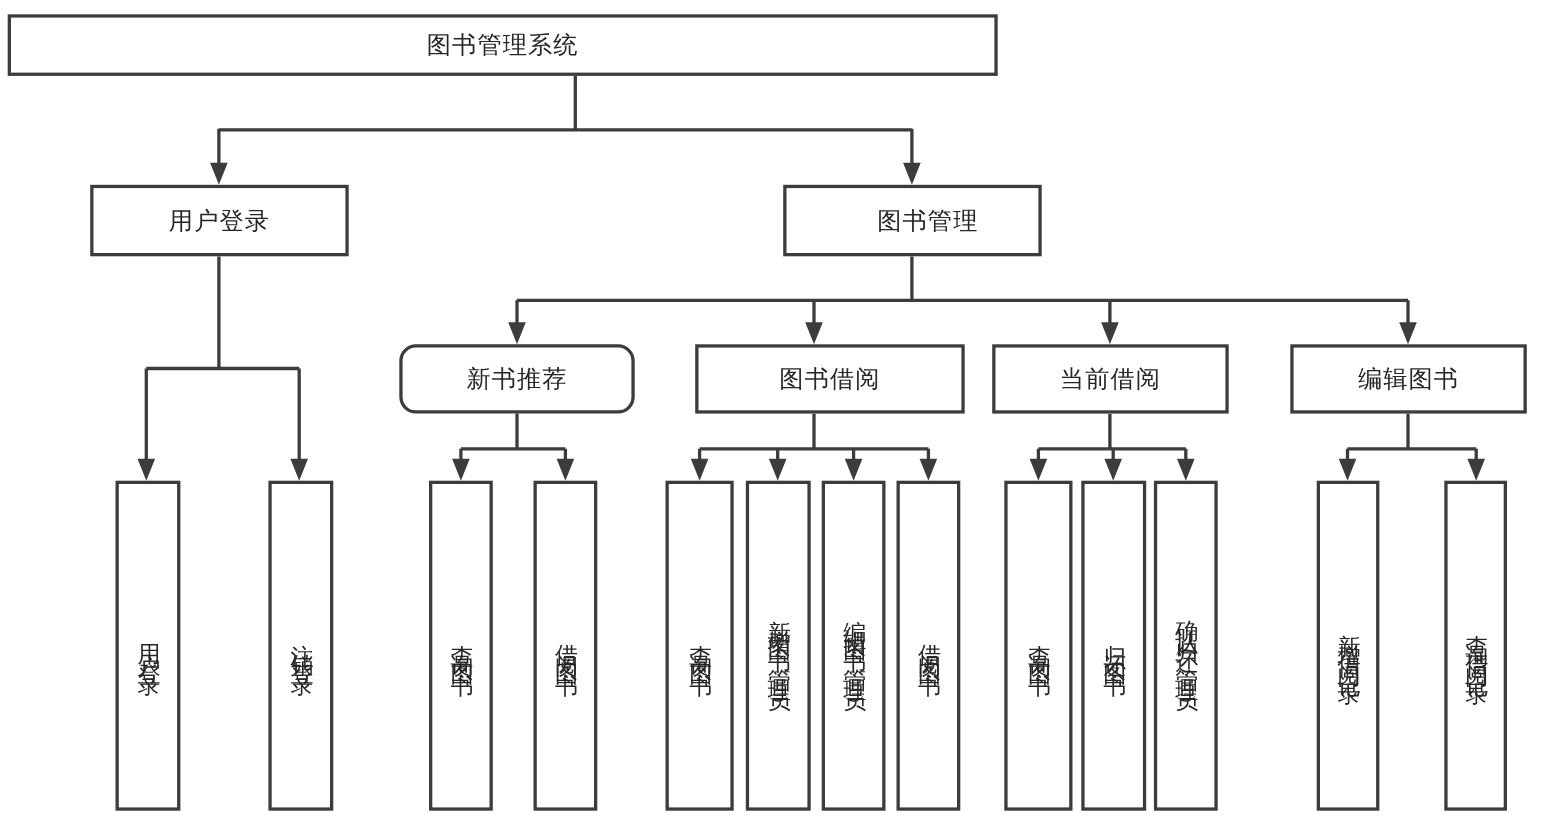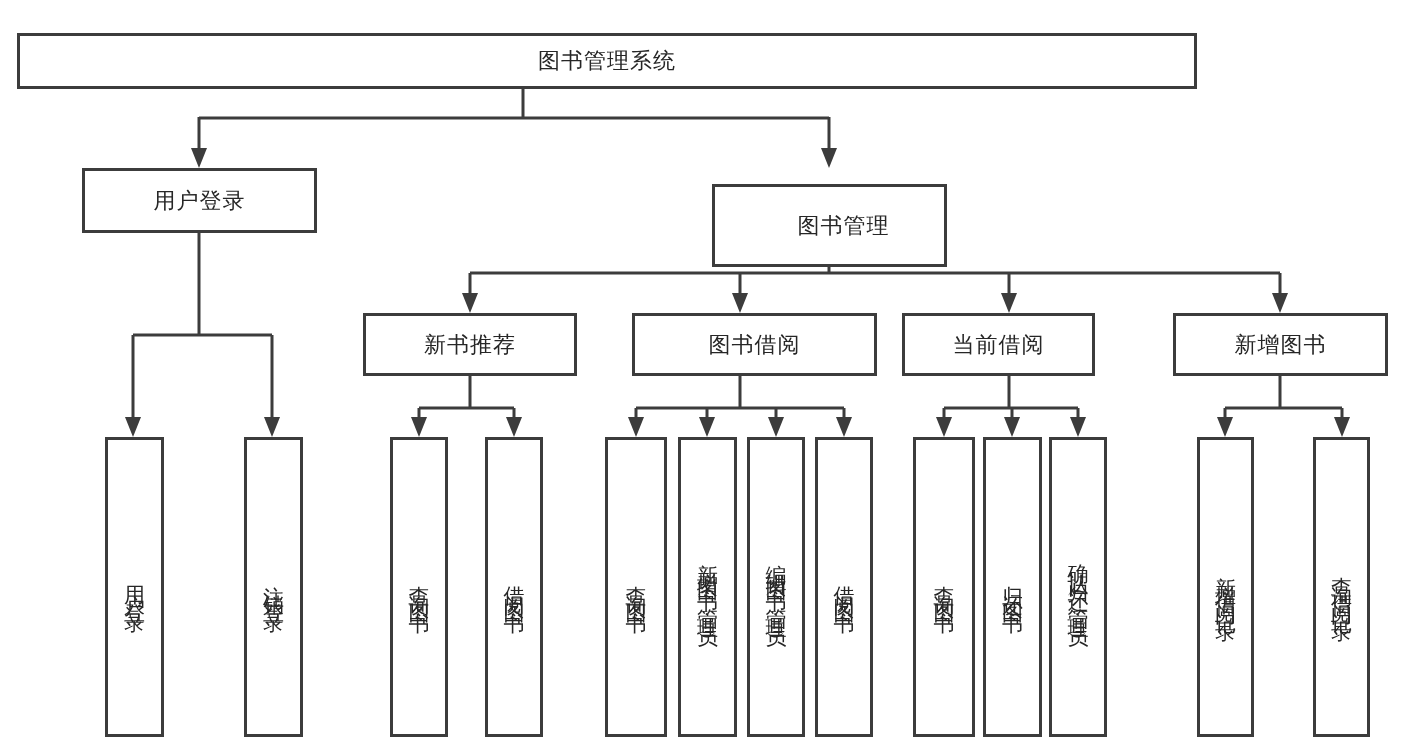--- a/index.html
+++ b/index.html
@@ -98,42 +98,42 @@
     <path d="M1009 376 V408 M944 408 H1078 M944 408 V419 M1012 408 V419 M1078 408 V419"></path>
     <polygon points="936,417 952,417 944,437"></polygon>
     <polygon points="1004,417 1020,417 1012,437"></polygon>
     <polygon points="1070,417 1086,417 1078,437"></polygon>
 
     <path d="M1280 376 V408 M1225 408 H1342 M1225 408 V419 M1342 408 V419"></path>
     <polygon points="1217,417 1233,417 1225,437"></polygon>
     <polygon points="1334,417 1350,417 1342,437"></polygon>
   </svg>
 
-  <div class="box hbox" style="left:17px; top:13px; width:1180px; height:56px;margin-top:20px;">
+  <div class="box hbox" style="left:7px; top:13px; width:900px; height:56px;">
     <span>图书管理系统</span>
   </div>
 
   <div class="box hbox" style="left:82px; top:168px; width:235px; height:65px;">
     <span>用户登录</span>
   </div>
-  <div class="box hbox" style="left:712px; top:184px; width:235px; height:83px;padding-left:28px;">
+  <div class="box hbox" style="left:712px; top:168px; width:235px; height:65px;padding-left:28px;">
     <span>图书管理</span>
   </div>
 
-  <div class="box hbox" style="left:363px; top:313px; width:214px; height:63px;">
+  <div class="box hbox" style="left:363px; top:313px; width:214px; height:63px;border-radius:15px;">
     <span>新书推荐</span>
   </div>
   <div class="box hbox" style="left:632px; top:313px; width:245px; height:63px;">
     <span>图书借阅</span>
   </div>
-  <div class="box hbox" style="left:902px; top:313px; width:193px; height:63px;align-items:center;">
+  <div class="box hbox" style="left:902px; top:313px; width:215px; height:63px;align-items:center;">
     <span>当前借阅</span>
   </div>
   <div class="box hbox" style="left:1173px; top:313px; width:215px; height:63px;">
-    <span>新增图书</span>
+    <span>编辑图书</span>
   </div>
 
   <div class="box vbox" style="left:105px; top:437px; width:59px; height:300px;">
     <span>用户登录</span>
   </div>
   <div class="box vbox" style="left:244px; top:437px; width:59px; height:300px;">
     <span>注销登录</span>
   </div>
 
   <div class="box vbox" style="left:390px; top:437px; width:58px; height:300px;">

